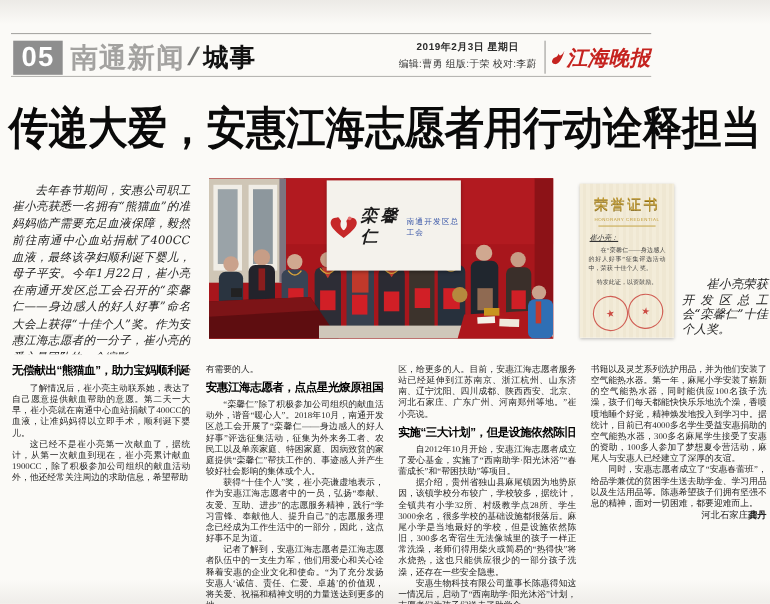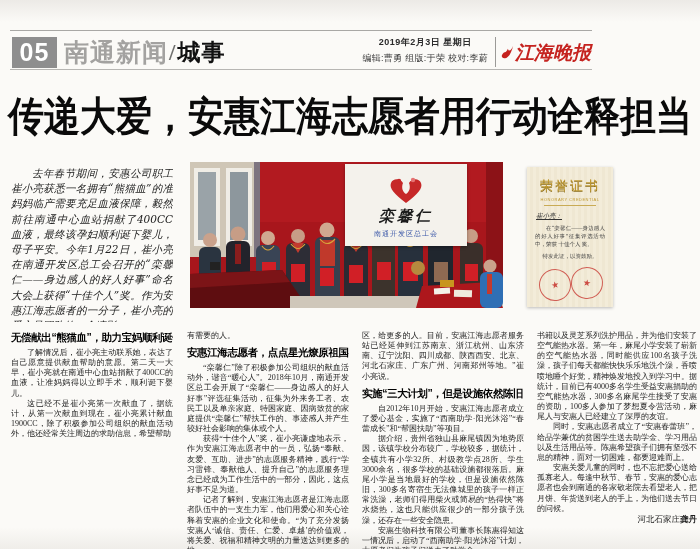--- a/index.html
+++ b/index.html
@@ -8,21 +8,21 @@
        background:linear-gradient(180deg,#eceae6 0%,#fbfaf7 4%,#fbfaf7 96%,#efede9 100%);}
   .page{position:relative;width:600px;height:549px;}
 
   
   .rule-top{position:absolute;left:10px;right:8px;top:30px;height:1px;background:#a9a8a5;}
   .rule-bottom{position:absolute;left:10px;right:8px;top:69px;height:1px;background:#b7b6b3;}
   .pagenum{position:absolute;left:12px;top:37px;width:45px;height:31px;background:#8e8e8e;
            color:#fff;font-family:"Liberation Sans",sans-serif;font-weight:bold;font-size:25px;
            display:flex;align-items:center;justify-content:center;letter-spacing:1px;}
   .section{position:absolute;left:64px;top:37px;height:31px;display:flex;align-items:center;
-           font-family:Liberation Serif, serif;font-weight:900;font-size:25px;letter-spacing:1px;justify-content:flex-end;}
+           font-family:Liberation Mono, monospace;font-weight:900;font-size:25px;letter-spacing:1px;justify-content:flex-end;}
   .sec-gray{color:#a3a2a0;}
   .sec-slash{color:#6f6f6d;font-size:23px;margin:0 1px;}
   .sec-black{color:#111;font-size:23px;}
   .meta{position:absolute;right:112px;top:36px;text-align:center;
         font-family:"Liberation Sans",sans-serif;color:#2b2b2b;}
   .meta .date{font-size:9px;font-weight:bold;letter-spacing:.5px;}
   .meta .editors{font-size:9px;margin-top:3px;letter-spacing:.3px;color:#3a3a3a;}
   .vert-rule{position:absolute;right:104px;top:37px;width:1px;height:30px;background:#9b9a97;}
   .logo{position:absolute;right:6px;top:38px;width:94px;height:30px;display:flex;align-items:center;}
   .logo-text{font-family:"DejaVu Serif",serif;font-style:italic;font-weight:bold;
@@ -37,22 +37,22 @@
 
   
   .intro{position:absolute;left:11px;top:166px;width:162px;height:156px;overflow:hidden;
          font-family:"DejaVu Serif",serif;font-style:italic;font-size:10.5px;line-height:15.2px;
          color:#222;text-align:justify;text-indent:2em;}
 
   
   .photo{position:absolute;left:190px;top:162px;width:313px;height:146px;overflow:hidden;
          background:#a8161c;}
   .banner{position:absolute;left:107px;top:2px;width:122px;height:82px;background:#f4f2ec;
-          box-shadow:0 1px 3px rgba(0,0,0,.35);display:flex;flex-direction:column;
-          align-items:center;justify-content:center;margin-left:48px;}
+          box-shadow:0 1px 3px rgba(0,0,0,.35);display:flex;flex-direction:row;
+          align-items:center;justify-content:flex-end;}
   .banner-heart{margin-top:4px;height:30px;}
   .banner-title{font-family:"DejaVu Serif",serif;font-style:italic;font-weight:bold;
                 font-size:15px;color:#1c1c1c;letter-spacing:3px;margin-top:1px;}
   .banner-sub{font-family:"Liberation Sans",sans-serif;font-size:7px;color:#3a57a8;
               letter-spacing:1px;margin-top:3px;}
 
   
   .cert{position:absolute;left:527px;top:167px;width:86px;height:140px;
         background:repeating-linear-gradient(90deg,#f3ecd9 0 3px,#efe7d2 3px 6px);
         box-shadow:0 1px 3px rgba(0,0,0,.25);overflow:hidden;}
@@ -235,20 +235,21 @@
     <div class="cert-body">在“栾馨仁——身边感人的好人好事”征集评选活动中，荣获 十佳个人 奖。</div>
     <div class="cert-note">特发此证，以资鼓励。</div>
     <div class="stamp stamp1">
         <span>★</span>
       </div>
     <div class="stamp stamp2">
         <span>★</span>
       </div>
   </div>
 
+  <div class="caption">崔小亮荣获开发区总工会“栾馨仁”十佳个人奖。</div>
 
   <div class="col c1">
     <h2 class="subhead">无偿献出“熊猫血”，助力宝妈顺利诞子</h2>
     <p>了解情况后，崔小亮主动联系她，表达了自己愿意提供献血帮助的意愿。第二天一大早，崔小亮就在南通中心血站捐献了400CC的血液，让准妈妈得以立即手术，顺利诞下婴儿。</p>
     <p>这已经不是崔小亮第一次献血了，据统计，从第一次献血到现在，崔小亮累计献血1900CC，除了积极参加公司组织的献血活动外，他还经常关注周边的求助信息，希望帮助</p>
   </div>
 
   <div class="col c2">
     <p class="noindent">有需要的人。</p>
     <h2 class="subhead mid">安惠江海志愿者，点点星光燎原祖国各地</h2>
@@ -261,17 +262,16 @@
     <p class="noindent">区，给更多的人。目前，安惠江海志愿者服务站已经延伸到江苏南京、浙江杭州、山东济南、辽宁沈阳、四川成都、陕西西安、北京、河北石家庄、广东广州、河南郑州等地。”崔小亮说。</p>
     <h2 class="subhead mid">实施“三大计划”，但是设施依然陈旧</h2>
     <p>自2012年10月开始，安惠江海志愿者成立了爱心基金，实施了“西南助学·阳光沐浴”“春蕾成长”和“帮困扶助”等项目。</p>
     <p>据介绍，贵州省独山县麻尾镇因为地势原因，该镇学校分布较广，学校较多，据统计，全镇共有小学32所、村级教学点28所、学生3000余名，很多学校的基础设施都很落后。麻尾小学是当地最好的学校，但是设施依然陈旧，300多名寄宿生无法像城里的孩子一样正常洗澡，老师们得用柴火或简易的“热得快”将水烧热，这也只能供应很少的一部分孩子洗澡，还存在一些安全隐患。</p>
     <p>安惠生物科技有限公司董事长陈惠得知这一情况后，启动了“西南助学·阳光沐浴”计划，志愿者们为孩子们送去了助学金、</p>
   </div>
 
   <div class="col c4">
     <p class="noindent">书籍以及灵芝系列洗护用品，并为他们安装了空气能热水器。第一年，麻尾小学安装了崭新的空气能热水器，同时能供应100名孩子洗澡，孩子们每天都能快快乐乐地洗个澡，香喷喷地睡个好觉，精神焕发地投入到学习中。据统计，目前已有4000多名学生受益安惠捐助的空气能热水器，300多名麻尾学生接受了安惠的资助，100多人参加了梦想夏令营活动，麻尾人与安惠人已经建立了深厚的友谊。</p>
     <p>同时，安惠志愿者成立了“安惠春蕾班”，给品学兼优的贫困学生送去助学金、学习用品以及生活用品等。陈惠希望孩子们拥有坚强不息的精神，面对一切困难，都要迎难而上。</p>
-    <p>安惠关爱儿童的同时，也不忘把爱心送给孤寡老人。每逢中秋节、春节，安惠的爱心志愿者也会到南通的各家敬老院去看望老人，把月饼、年货送到老人的手上，为他们送去节日的问候。</p>
     <p class="byline noindent"><span>河北石家庄</span><b>龚丹</b></p>
   </div>
 
 </div>
 
 </body></html>

